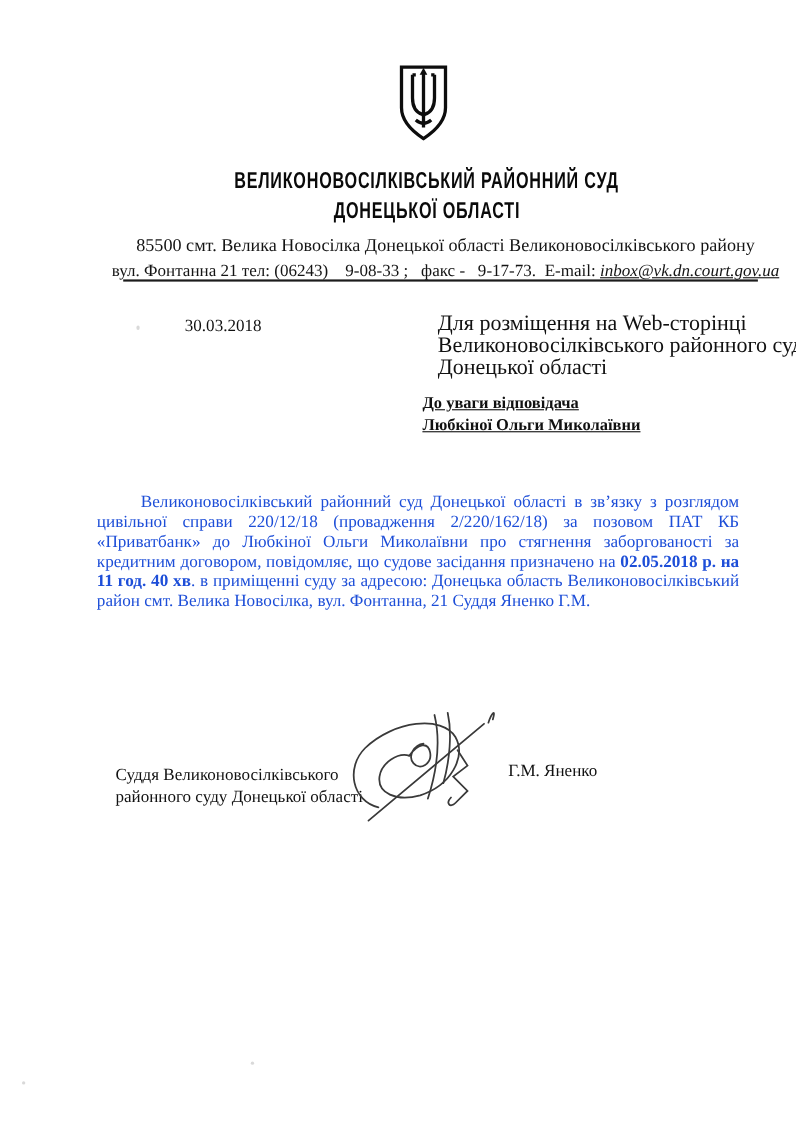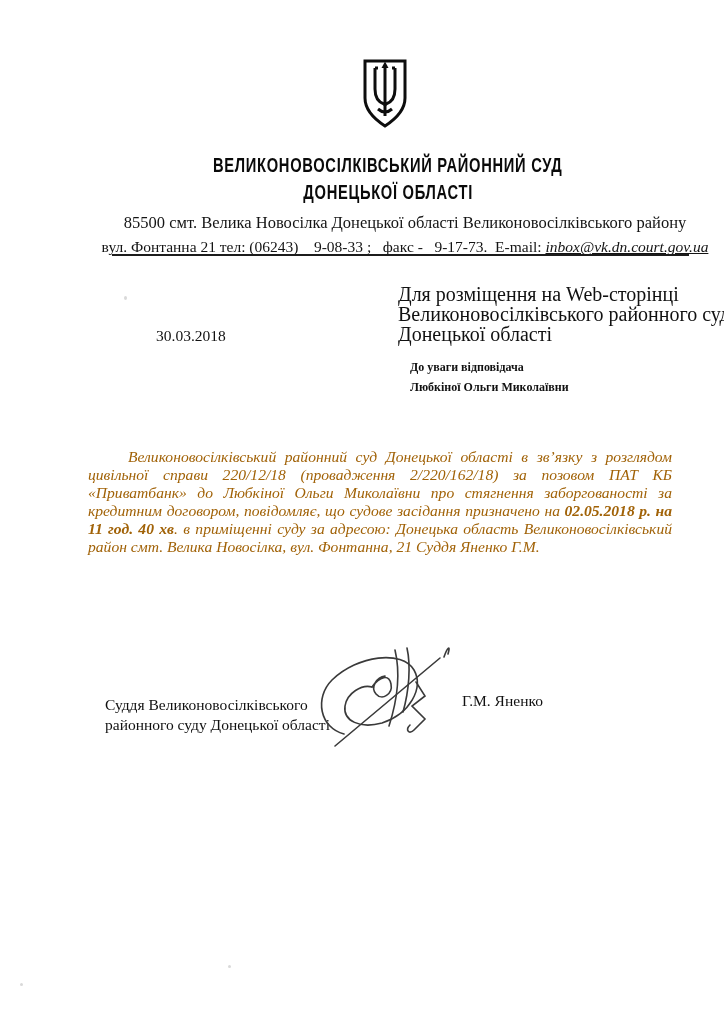--- a/index.html
+++ b/index.html
@@ -36,33 +36,32 @@
     text-align:center;font-size:16.5px;color:#141414;
   }
   .contact-line{
     position:absolute;top:238px;left:55px;width:700px;
     text-align:center;font-size:15.5px;white-space:pre;color:#141414;
   }
   .contact-line .email{text-decoration:underline;font-style:italic;}
 
   .rule{position:absolute;top:254px;left:112px;width:577px;height:2.4px;background:#1c1c1c;}
 
-  .date{position:absolute;top:288px;left:156px;font-size:15.5px;margin-top:39px;}
+  .date{position:absolute;top:288px;left:168px;font-size:15.5px;}
 
   .web-note{position:absolute;top:285px;left:398px;width:290px;font-size:20px;line-height:19.8px;}
   .web-note div{white-space:nowrap;}
 
-  .attention{position:absolute;top:357px;left:410px;width:290px;font-size:12px;line-height:20px;font-weight:bold;}
+  .attention{position:absolute;top:357px;left:384px;width:290px;font-size:15px;line-height:20px;font-weight:bold;text-decoration:underline;}
   .attention div{white-space:nowrap;}
 
   .body-text{
     position:absolute;top:448px;left:88px;width:584px;
     font-size:15.6px;line-height:17.9px;text-align:justify;
-    color:#a16207;
-    font-style:italic;
+    color:#1d4ed8;
   }
   .body-text p{margin:0;text-indent:40px;}
   .b{font-weight:bold;}
   .bu{font-weight:bold;text-decoration:underline;}
 
   .sig-title{position:absolute;top:672px;left:105px;font-size:15.5px;line-height:19.5px;margin-top:23px;}
   .sig-title div{white-space:nowrap;}
   .sig-name{position:absolute;top:692px;left:462px;font-size:15.5px;}
   .signature-svg{position:absolute;left:310px;top:636px;width:150px;height:120px;}
 

